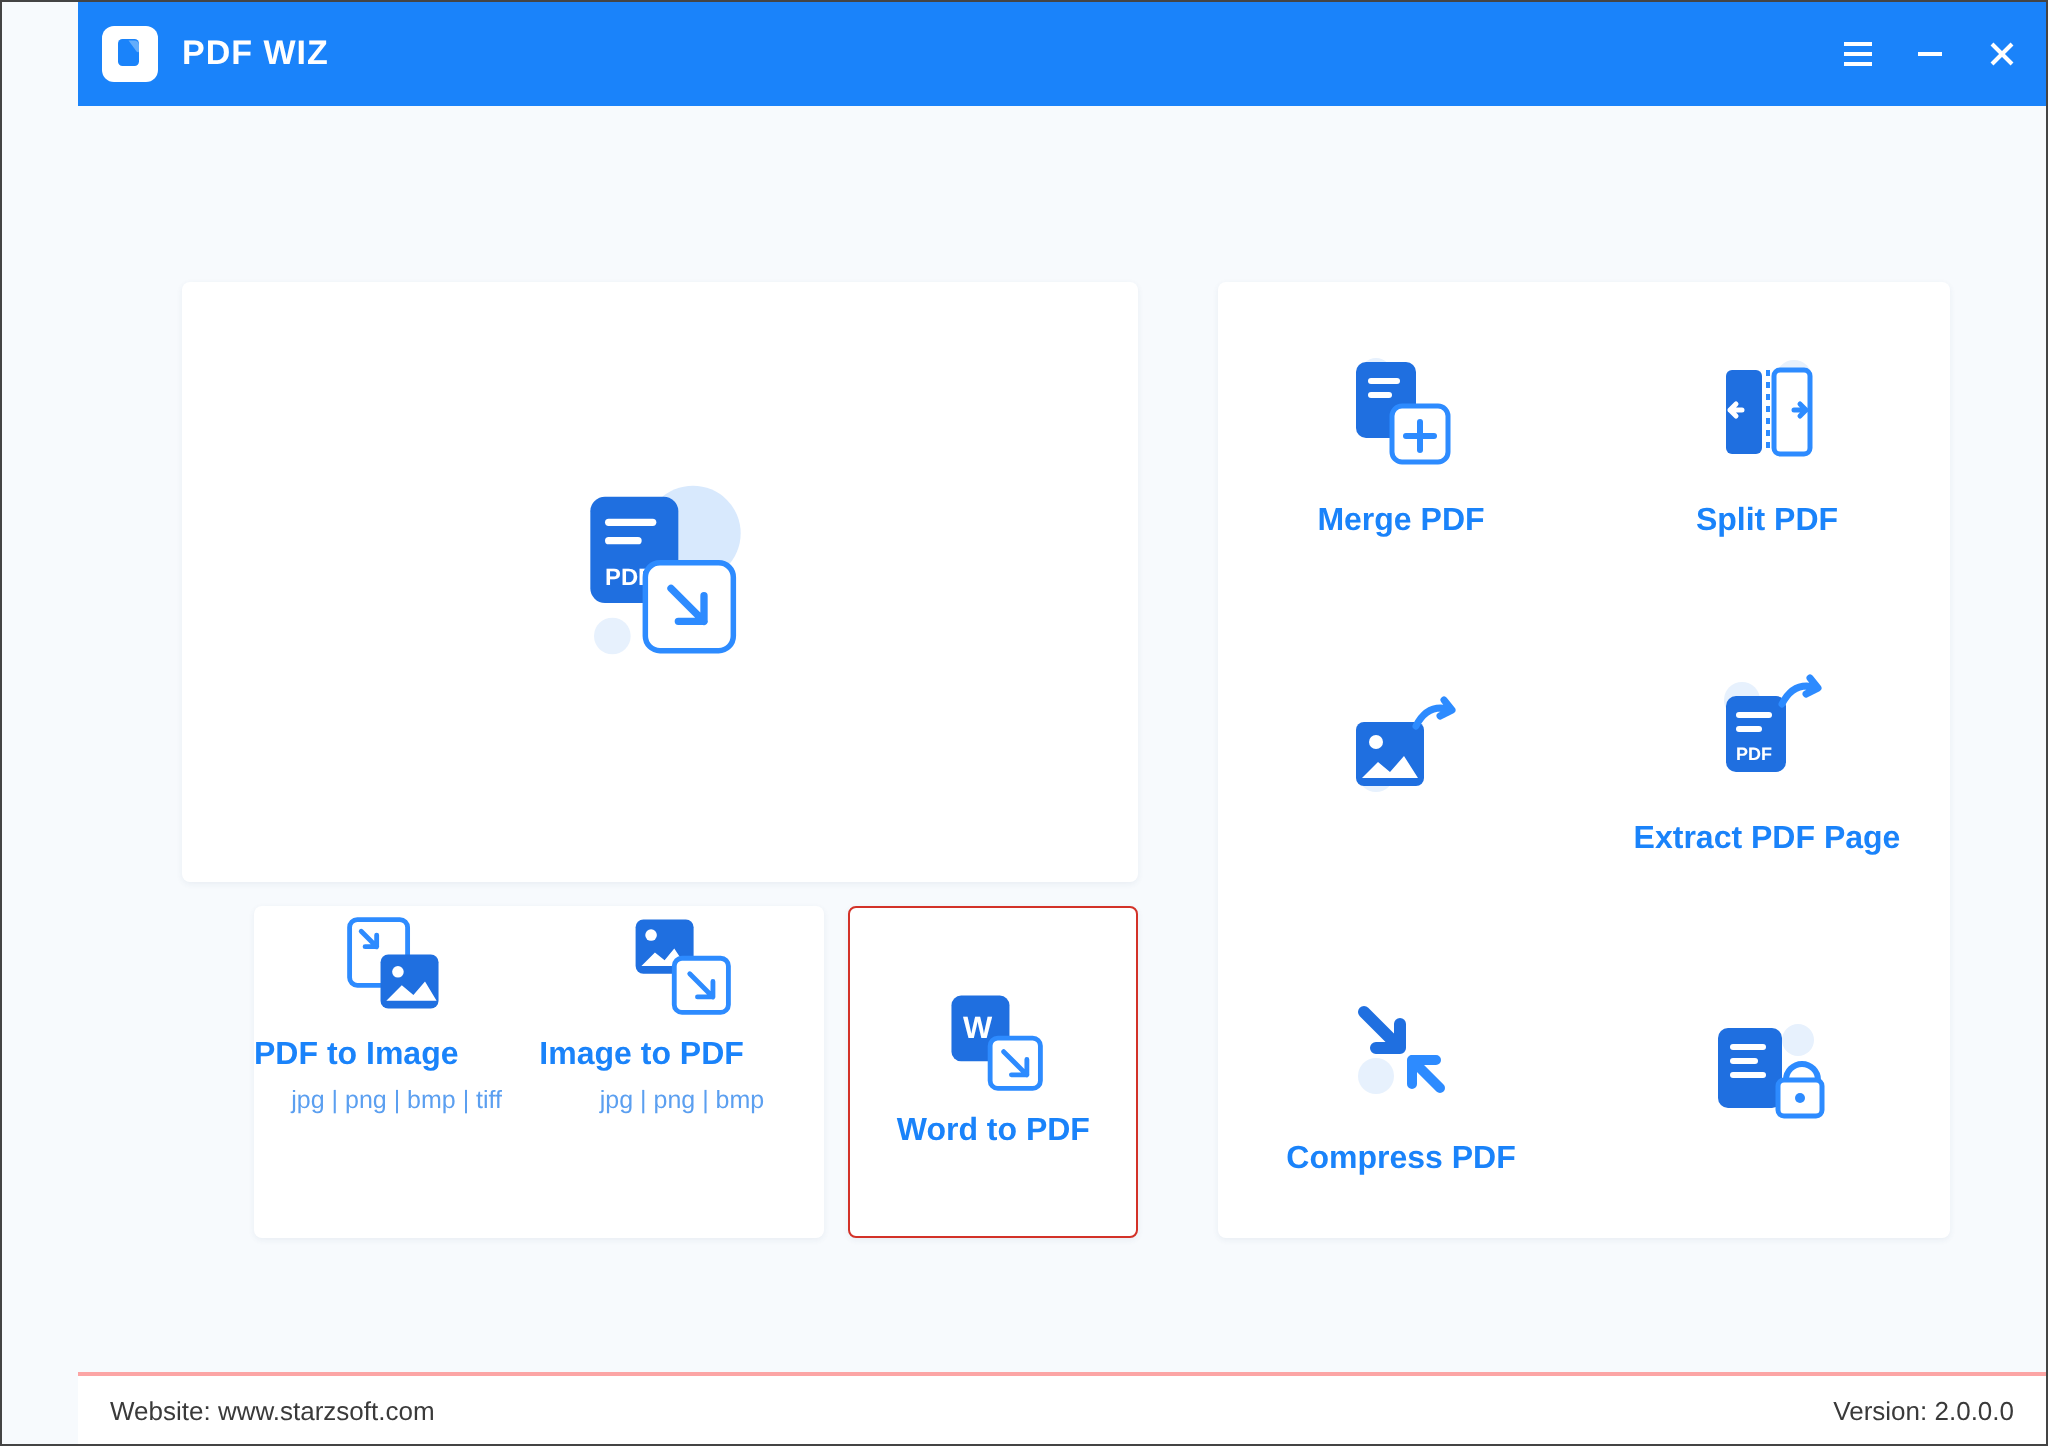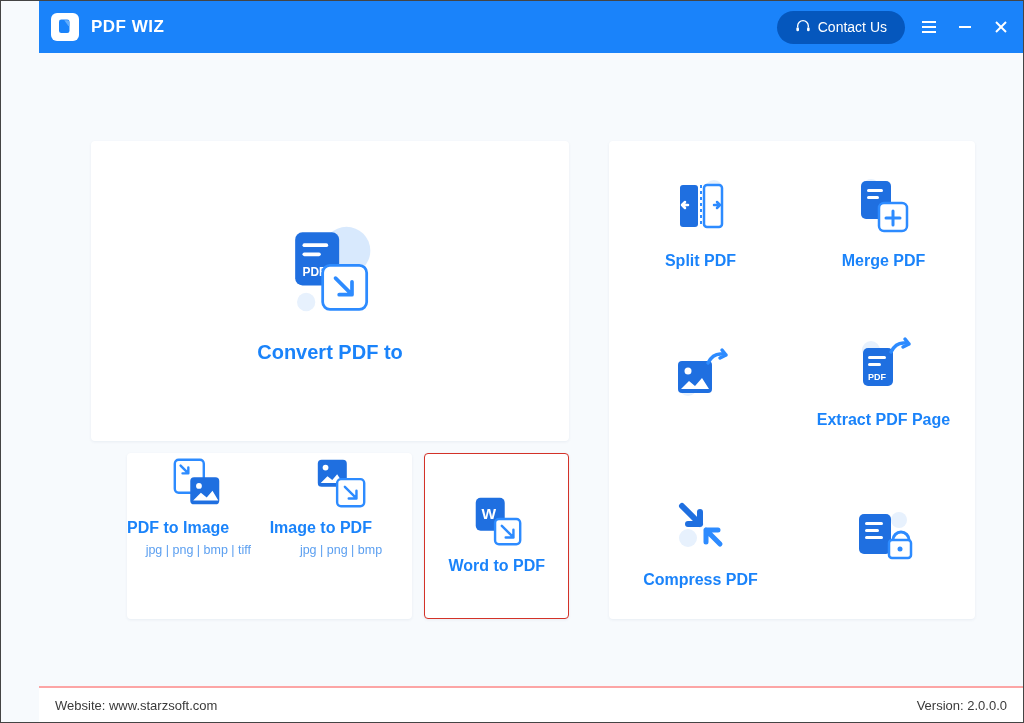--- a/index.html
+++ b/index.html
@@ -197,30 +197,20 @@
 
   <div class="titlebar">
     <div class="logo-box">
       <svg viewBox="0 0 24 24" fill="none">
           <rect x="4" y="2" width="14" height="18" rx="3" fill="#1a83fa"></rect>
           <path d="M11 3h4a3 3 0 0 1 3 3v4c0 1-1 1-1.5.5L11 3z" fill="#64adfb"></path>
         </svg>
     </div>
     <div class="app-title">PDF WIZ</div>
     <div class="title-spacer"></div>
-    <div class="contact-btn">
-      <span>
-        <svg width="16" height="16" viewBox="0 0 24 24" fill="none" stroke="#fff" stroke-width="2">
-            <path d="M4 14v-2a8 8 0 0 1 16 0v2"></path>
-            <rect x="2" y="14" width="4" height="6" rx="2" fill="#fff" stroke="none"></rect>
-            <rect x="18" y="14" width="4" height="6" rx="2" fill="#fff" stroke="none"></rect>
-          </svg>
-      </span>
-      <span>Contact Us</span>
-    </div>
     <div class="win-icons">
       <div class="win-icon">
         <svg width="16" height="14" viewBox="0 0 16 14" stroke-width="2">
             <line x1="1" y1="2" x2="15" y2="2"></line>
             <line x1="1" y1="7" x2="15" y2="7"></line>
             <line x1="1" y1="12" x2="15" y2="12"></line>
           </svg>
       </div>
       <div class="win-icon">
         <svg width="14" height="14" viewBox="0 0 14 14" stroke-width="2">
@@ -245,21 +235,20 @@
             <circle cx="78" cy="40" r="26" fill="#d8e9fd"></circle>
             <circle cx="34" cy="96" r="10" fill="#e7f1fd"></circle>
             <rect x="22" y="20" width="48" height="58" rx="8" fill="#1f6fe0"></rect>
             <rect x="30" y="32" width="28" height="4" rx="2" fill="#fff"></rect>
             <rect x="30" y="42" width="20" height="4" rx="2" fill="#fff"></rect>
             <text x="30" y="68" fill="#fff" font-size="13" font-weight="700" font-family="Arial">PDF</text>
             <rect x="52" y="56" width="48" height="48" rx="8" fill="#fff" stroke="#2d8bff" stroke-width="3"></rect>
             <path d="M66 70 L84 88 M84 88 L84 74 M84 88 L70 88" stroke="#2d8bff" stroke-width="4" fill="none" stroke-linecap="round"></path>
           </svg>
         </div>
-        <div class="hero-title">Convert PDF to</div>
       </div>
 
       <div class="bottom-row">
         <div class="merged" style="flex:2; margin-right:12px">
           <div class="bcard">
             <div class="bicon">
               <svg width="58" height="58" viewBox="0 0 60 60">
                 <rect x="6" y="6" width="30" height="34" rx="4" fill="#fff" stroke="#2d8bff" stroke-width="2.5"></rect>
                 <path d="M12 12 l8 8 M20 20 h-6 M20 20 v-6" stroke="#2d8bff" stroke-width="2.5" fill="none" stroke-linecap="round"></path>
                 <rect x="22" y="24" width="30" height="28" rx="4" fill="#1f6fe0"></rect>
@@ -297,44 +286,44 @@
         </div>
       </div>
     </div>
 
     <div class="right-col">
       <div class="right-card">
 
         <div class="tool">
           <div class="ticon">
             <svg width="62" height="62" viewBox="0 0 62 62">
-              <circle cx="44" cy="14" r="9" fill="#e7f1fd"></circle>
-              <rect x="10" y="10" width="18" height="42" rx="3" fill="#1f6fe0"></rect>
-              <rect x="34" y="10" width="18" height="42" rx="3" fill="#fff" stroke="#2d8bff" stroke-width="2.5"></rect>
-              <line x1="31" y1="10" x2="31" y2="52" stroke="#2d8bff" stroke-width="2" stroke-dasharray="3 3"></line>
-              <path d="M18 30 l-6 0 m0 0 l3 -3 m-3 3 l3 3" stroke="#fff" stroke-width="2.5" fill="none" stroke-linecap="round"></path>
-              <path d="M44 30 l6 0 m0 0 l-3 -3 m3 3 l-3 3" stroke="#2d8bff" stroke-width="2.5" fill="none" stroke-linecap="round"></path>
-            </svg>
-          </div>
-          <div class="tlabel">Split PDF</div>
-        </div>
-
-        <div class="tool">
-          <div class="ticon">
-            <svg width="62" height="62" viewBox="0 0 62 62">
               <circle cx="18" cy="12" r="8" fill="#e7f1fd"></circle>
               <rect x="8" y="6" width="30" height="38" rx="5" fill="#1f6fe0"></rect>
               <rect x="14" y="14" width="16" height="3" rx="1.5" fill="#fff"></rect>
               <rect x="14" y="21" width="12" height="3" rx="1.5" fill="#fff"></rect>
               <rect x="26" y="28" width="28" height="28" rx="5" fill="#fff" stroke="#2d8bff" stroke-width="2.5"></rect>
               <line x1="40" y1="36" x2="40" y2="50" stroke="#2d8bff" stroke-width="3" stroke-linecap="round"></line>
               <line x1="33" y1="43" x2="47" y2="43" stroke="#2d8bff" stroke-width="3" stroke-linecap="round"></line>
             </svg>
           </div>
           <div class="tlabel">Merge PDF</div>
+        </div>
+
+        <div class="tool">
+          <div class="ticon">
+            <svg width="62" height="62" viewBox="0 0 62 62">
+              <circle cx="44" cy="14" r="9" fill="#e7f1fd"></circle>
+              <rect x="10" y="10" width="18" height="42" rx="3" fill="#1f6fe0"></rect>
+              <rect x="34" y="10" width="18" height="42" rx="3" fill="#fff" stroke="#2d8bff" stroke-width="2.5"></rect>
+              <line x1="31" y1="10" x2="31" y2="52" stroke="#2d8bff" stroke-width="2" stroke-dasharray="3 3"></line>
+              <path d="M18 30 l-6 0 m0 0 l3 -3 m-3 3 l3 3" stroke="#fff" stroke-width="2.5" fill="none" stroke-linecap="round"></path>
+              <path d="M44 30 l6 0 m0 0 l-3 -3 m3 3 l-3 3" stroke="#2d8bff" stroke-width="2.5" fill="none" stroke-linecap="round"></path>
+            </svg>
+          </div>
+          <div class="tlabel">Split PDF</div>
         </div>
 
         <div class="tool">
           <div class="ticon">
             <svg width="66" height="62" viewBox="0 0 66 62">
               <circle cx="20" cy="42" r="9" fill="#e7f1fd"></circle>
               <rect x="10" y="16" width="34" height="32" rx="4" fill="#1f6fe0"></rect>
               <circle cx="20" cy="26" r="3.5" fill="#fff"></circle>
               <path d="M13 44 l8-8 6 5 7-8 7 11z" fill="#fff"></path>
               <path d="M40 18 q6 -12 18 -8 m0 0 l-4 -5 m4 5 l-6 3" stroke="#2d8bff" stroke-width="3.5" fill="none" stroke-linecap="round"></path>

